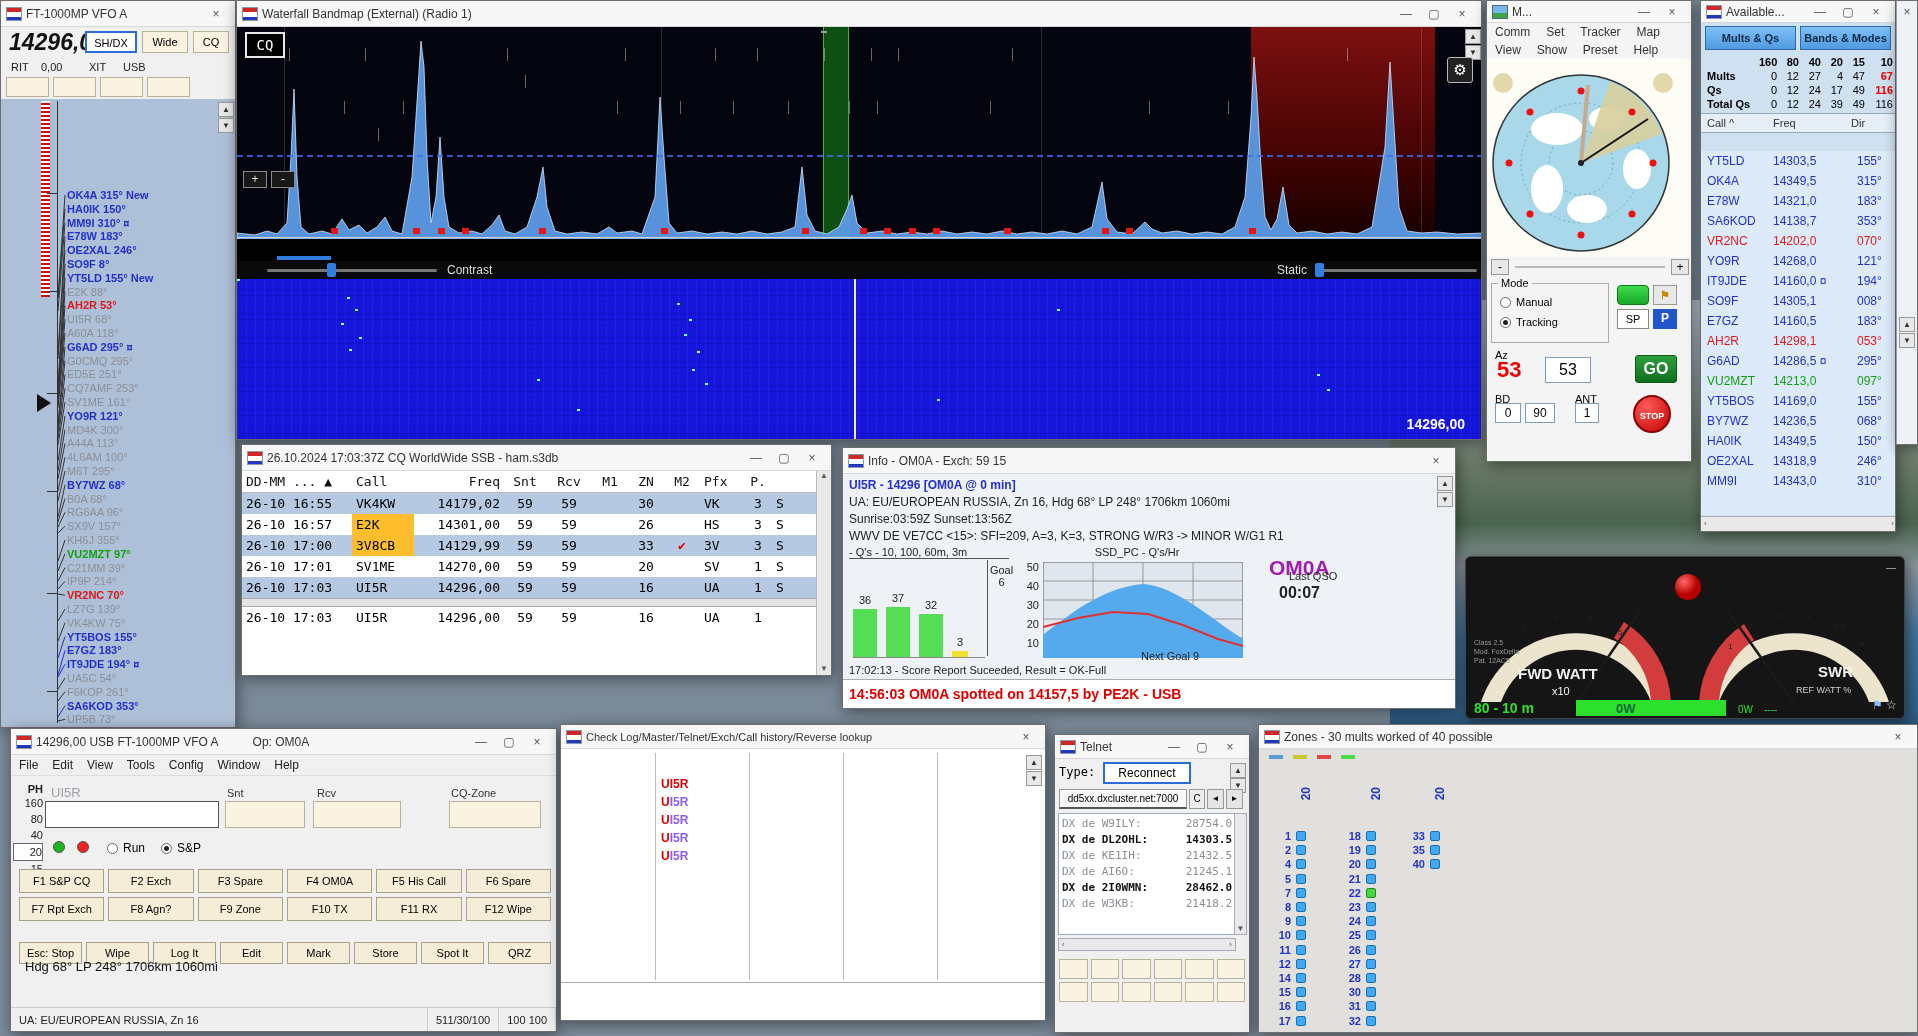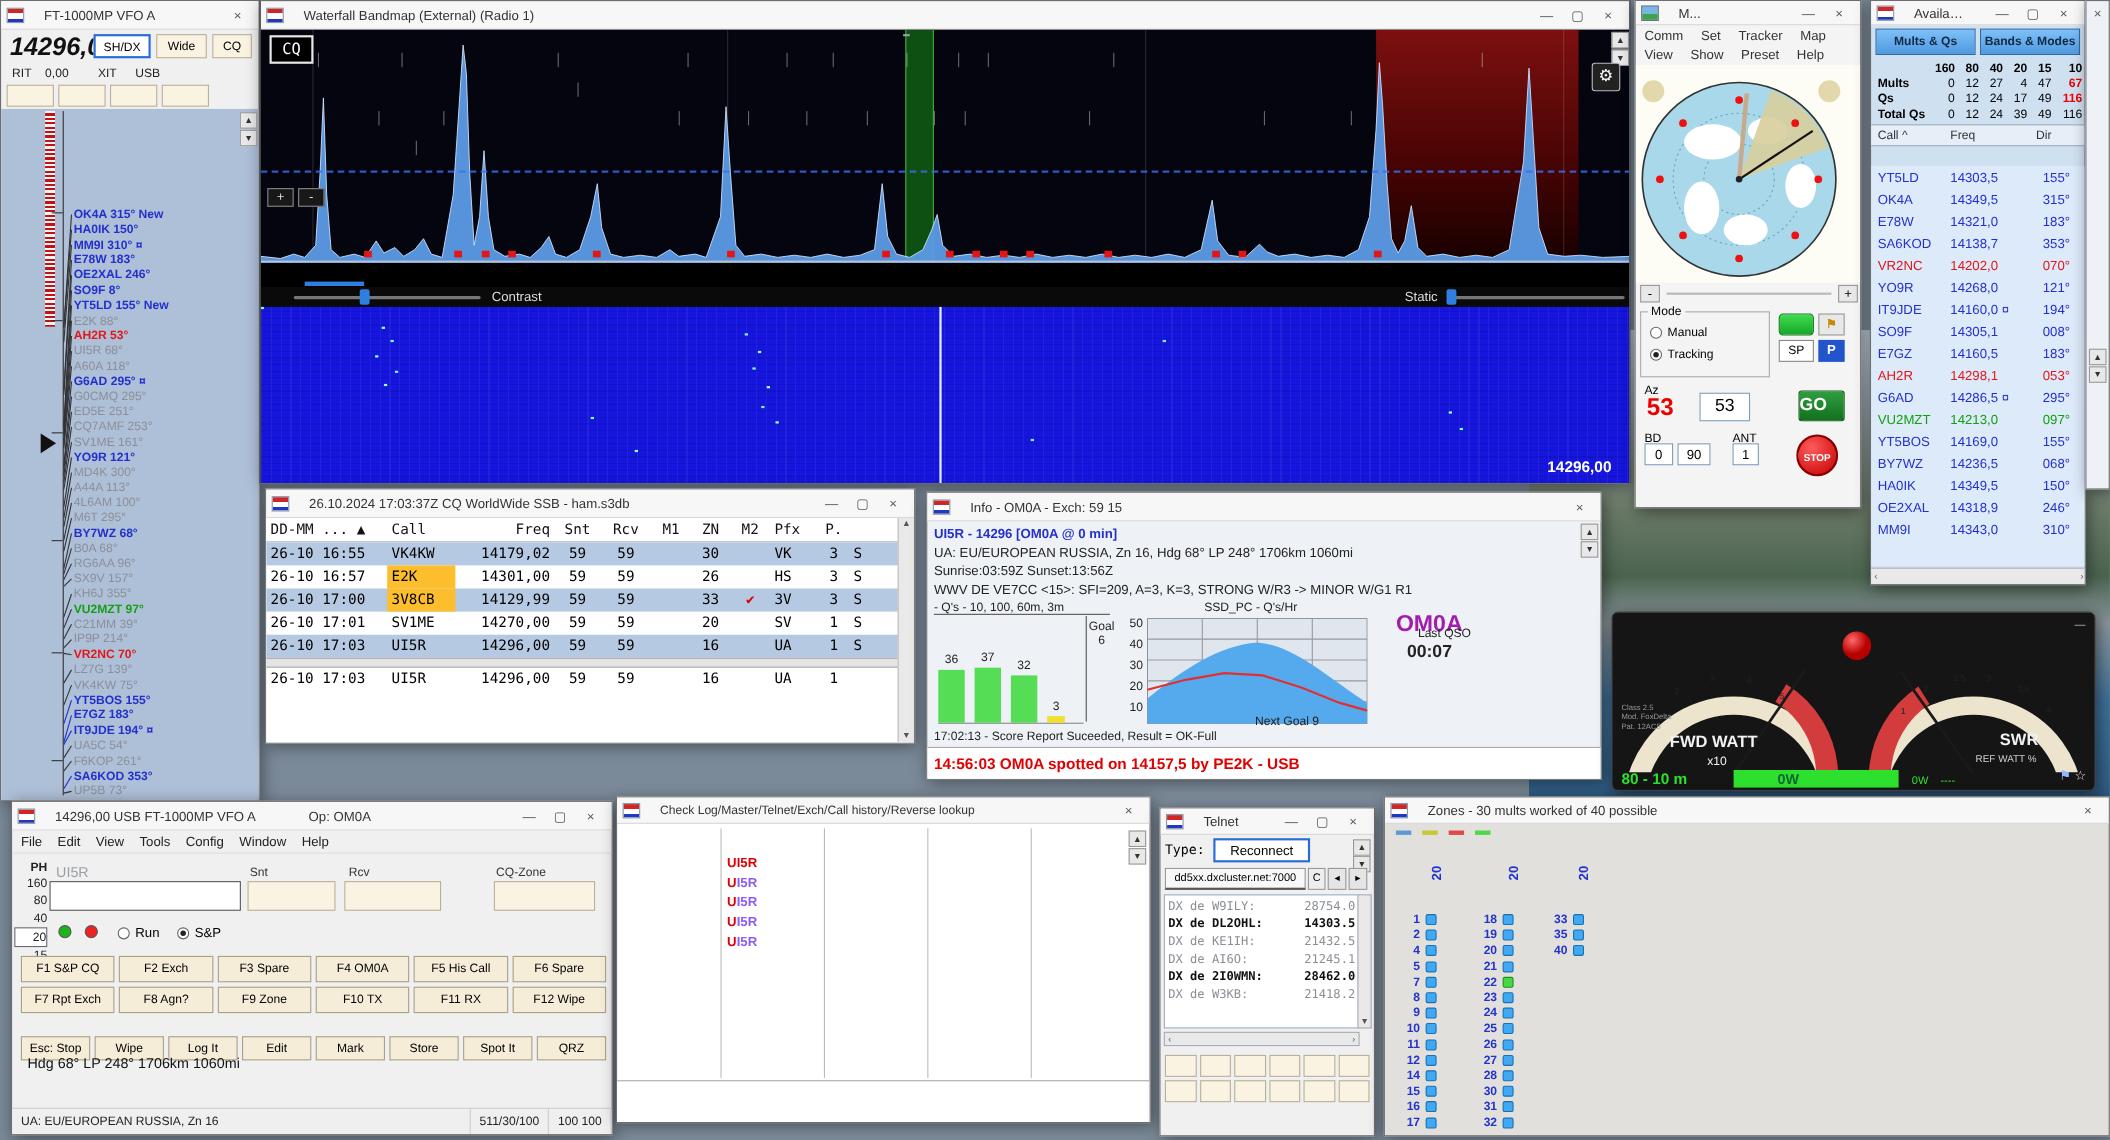--- a/index.html
+++ b/index.html
@@ -1,19 +1,19 @@
 <!DOCTYPE html>
 <html><head>
 <meta charset="utf-8">
 <style>
   * { margin:0; padding:0; box-sizing:border-box; }
   html,body { width:1918px; height:1036px; overflow:hidden; background:#7b8a99; font-family:"Liberation Sans",sans-serif; }
   .photo { position:absolute; background:linear-gradient(180deg,#b9c6d2 0%,#97a2ab 16%,#6b7a68 38%,#4a644f 52%,#8a959b 62%,#3f7097 78%,#2e5c84 100%); }
   .win { position:absolute; background:#f0f0f0; border:1px solid #6e6e6e; box-shadow:2px 3px 14px rgba(0,0,0,.45); overflow:hidden; }
-  .tbar { height:26px; display:flex; align-items:center; gap:18px; background:#f7f7f7; border-bottom:1px solid #d8d8d8; padding:0 5px; font-size:12px; color:#333; white-space:nowrap; }
+  .tbar { height:26px; display:flex; align-items:center; gap:4px; background:#f7f7f7; border-bottom:1px solid #d8d8d8; padding:0 5px; font-size:12px; color:#333; white-space:nowrap; }
   .tbar .ttl { overflow:hidden; text-overflow:ellipsis; }
   .tbtns { margin-left:auto; display:flex; }
   .tb { width:28px; text-align:center; color:#555; font-size:12px; line-height:24px; }
   .nm { flex:none; width:16px; height:14px; border:1px solid #8899aa; background:linear-gradient(180deg,#d22626 0 4px,#fff 4px 9px,#2336c2 9px 14px); }
   .beige { background:#faf3e2; border:1px solid #b9b09a; }
   .inset { background:#fff; border:1px solid #7f9db9; }
   
   #vfo { left:0; top:0; width:236px; height:728px; }
   #vfo .freq { position:absolute; left:8px; top:28px; font:italic bold 23px "Liberation Sans",sans-serif; color:#111; }
   .vbtn { position:absolute; height:22px; font-size:11px; text-align:center; line-height:20px; }
@@ -104,21 +104,21 @@
   .radrow { position:absolute; left:8px; display:flex; gap:5px; align-items:center; font-size:11px; }
   .rad { width:11px; height:11px; border:1px solid #666; border-radius:50%; background:#fff; }
   .rad.sel::after { content:""; display:block; width:5px; height:5px; margin:2px; background:#222; border-radius:50%; }
   #rot .gbtn { position:absolute; left:130px; top:284px; width:32px; height:20px; background:linear-gradient(#3fdc4f,#17a827); border:1px solid #0a7a14; border-radius:4px; }
   #rot .abtn { position:absolute; left:166px; top:284px; width:24px; height:20px; background:#e8e8e8; border:1px solid #999; color:#c78a00; font-weight:bold; text-align:center; font-size:11px; line-height:18px; }
   #rot .spbtn { position:absolute; left:130px; top:308px; width:32px; height:20px; background:#fff; border:1px solid #888; text-align:center; font-size:11px; line-height:18px; }
   #rot .pbtn { position:absolute; left:166px; top:308px; width:24px; height:20px; background:#2255cc; color:#fff; font-weight:bold; text-align:center; font-size:12px; line-height:18px; }
   #rot .azlbl { position:absolute; left:8px; top:348px; font-size:11px; }
   #rot .azcur { position:absolute; left:10px; top:356px; font:bold 22px "Liberation Sans",sans-serif; color:#e00; }
   #rot .aztgt { position:absolute; left:58px; top:356px; width:46px; height:26px; font:16px "Liberation Sans",sans-serif; text-align:center; line-height:24px; }
-  #rot .go { position:absolute; left:148px; top:354px; width:42px; height:28px; background:linear-gradient(#2e9e3e,#12701f); color:#fff; font-weight:bold; text-align:left; line-height:26px; border:1px solid #0a5a14; border-radius:3px; }
+  #rot .go { position:absolute; left:148px; top:354px; width:42px; height:28px; background:linear-gradient(#2e9e3e,#12701f); color:#fff; font-weight:bold; text-align:center; line-height:26px; border:1px solid #0a5a14; border-radius:3px; }
   #rot .bdlbl { position:absolute; left:8px; top:392px; font-size:11px; }
   #rot .bd0 { position:absolute; left:8px; top:402px; width:26px; height:20px; text-align:center; line-height:18px; font-size:12px; }
   #rot .bd90 { position:absolute; left:38px; top:402px; width:30px; height:20px; text-align:center; line-height:18px; font-size:12px; }
   #rot .antlbl { position:absolute; left:88px; top:392px; font-size:11px; }
   #rot .ant { position:absolute; left:88px; top:402px; width:24px; height:20px; text-align:center; line-height:18px; font-size:12px; }
   #rot .stop { position:absolute; left:146px; top:394px; width:38px; height:38px; border-radius:50%; background:radial-gradient(circle at 35% 30%,#ff5a5a,#c40000); color:#fff; font:bold 9px "Liberation Sans",sans-serif; text-align:center; line-height:38px; border:2px solid #8a0000; }
   
   #avail { left:1700px; top:0; width:196px; height:532px; background:#cfe0f0; }
   #avail .tabs { display:flex; gap:4px; padding:3px 4px; }
   #avail .tabbtn { flex:1; background:linear-gradient(#7fc0f8,#4f9ae0); border:1px solid #2f6aa8; font-size:11px; font-weight:bold; text-align:center; padding:5px 0; color:#102a44; }

